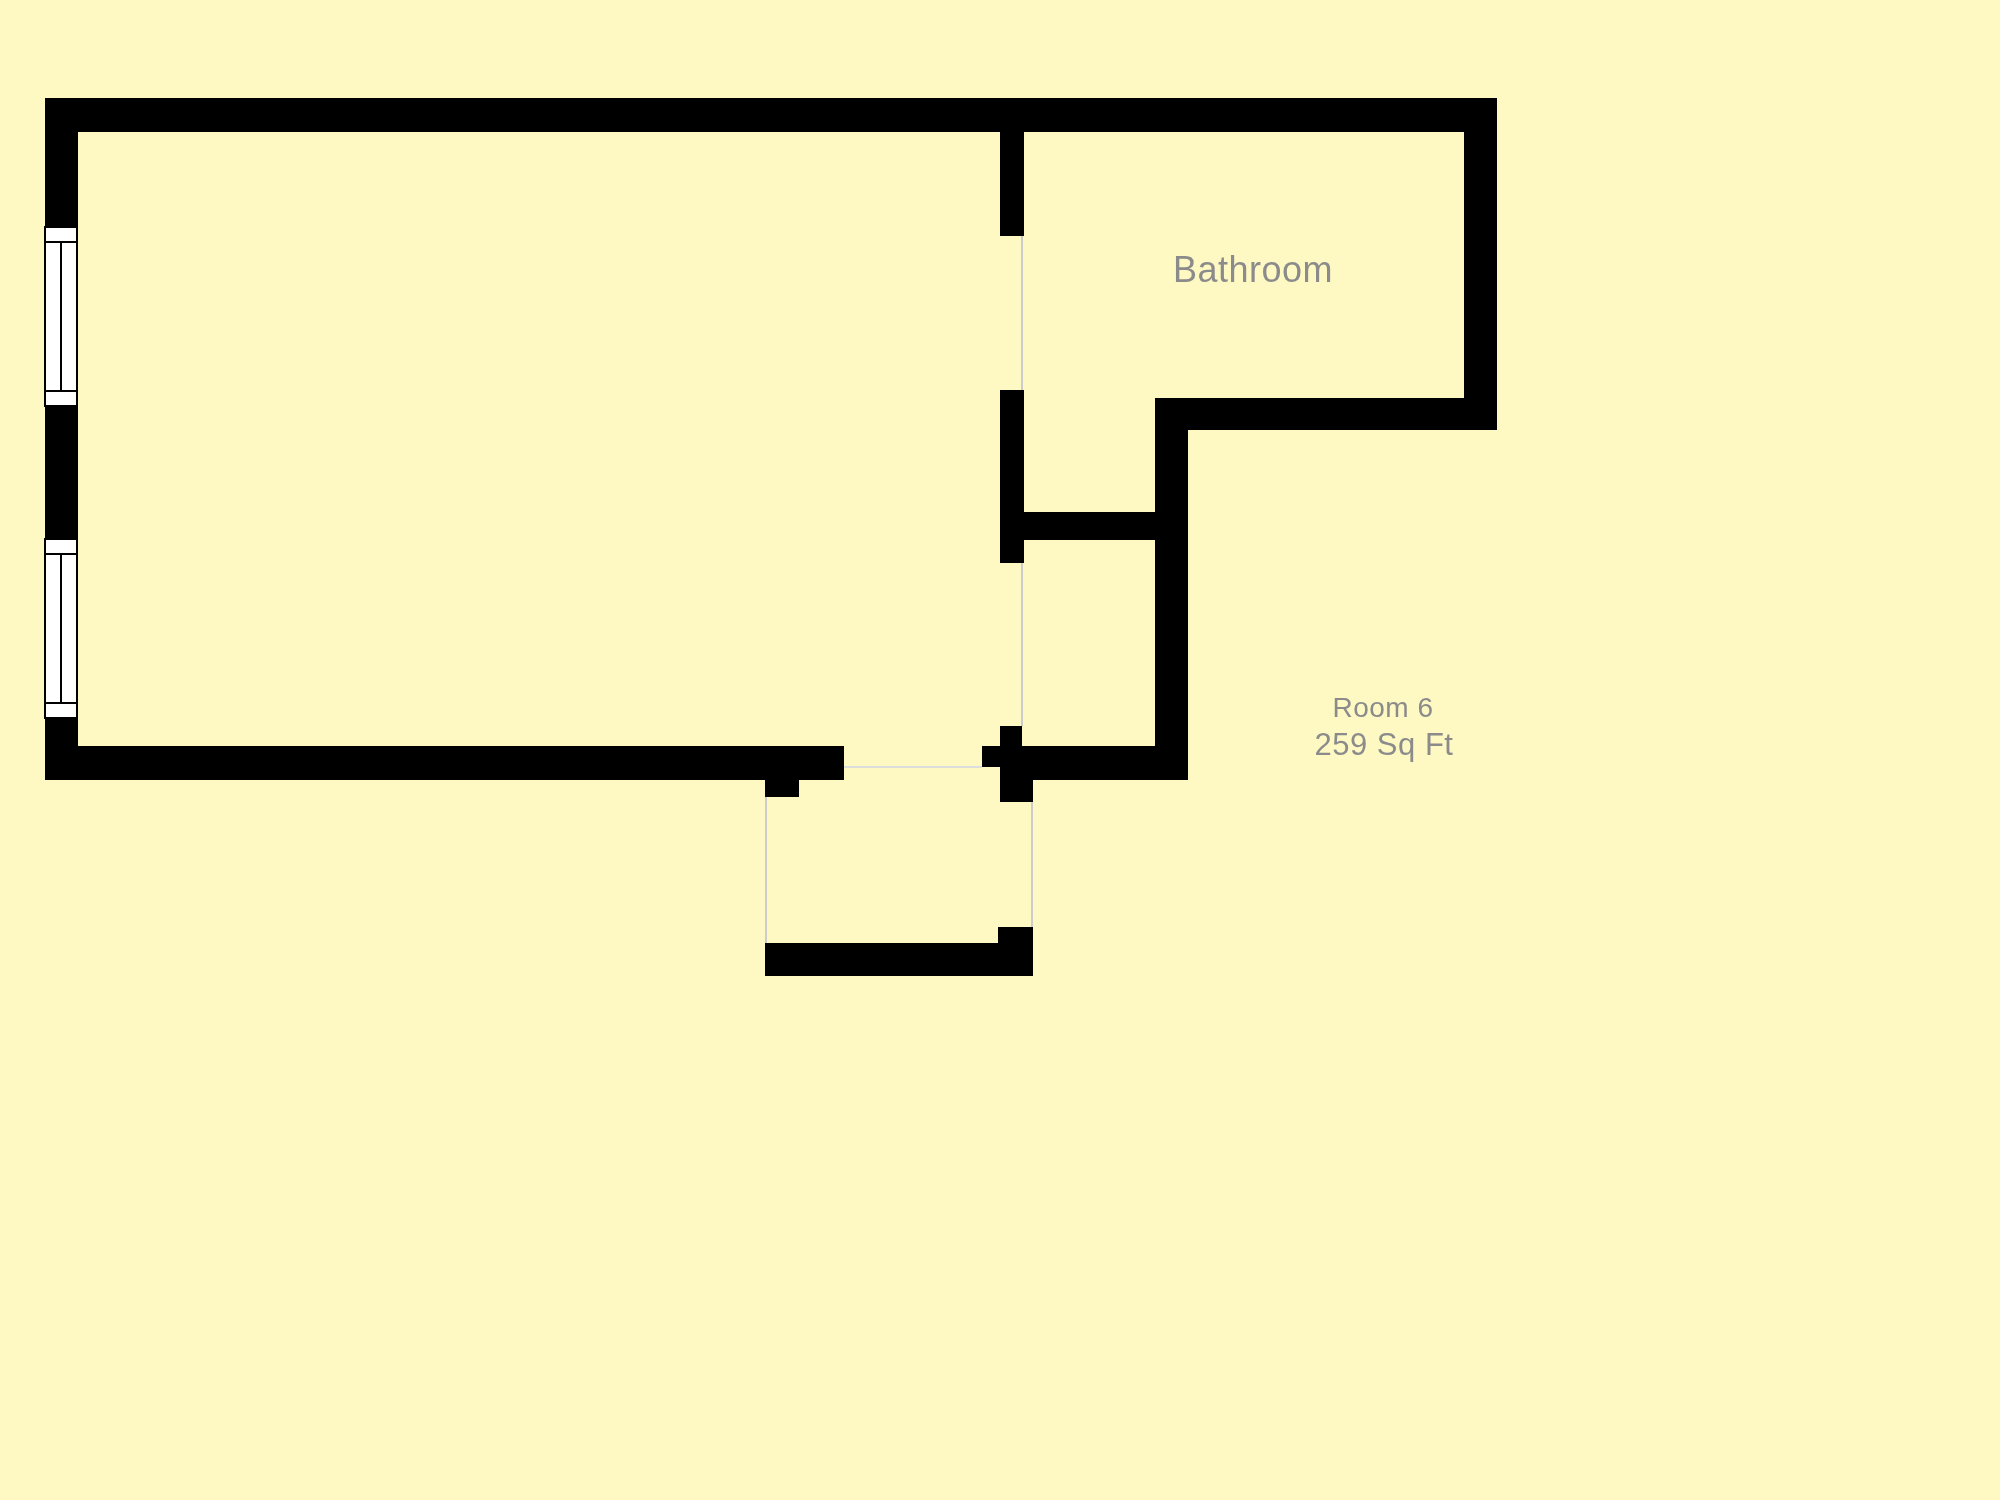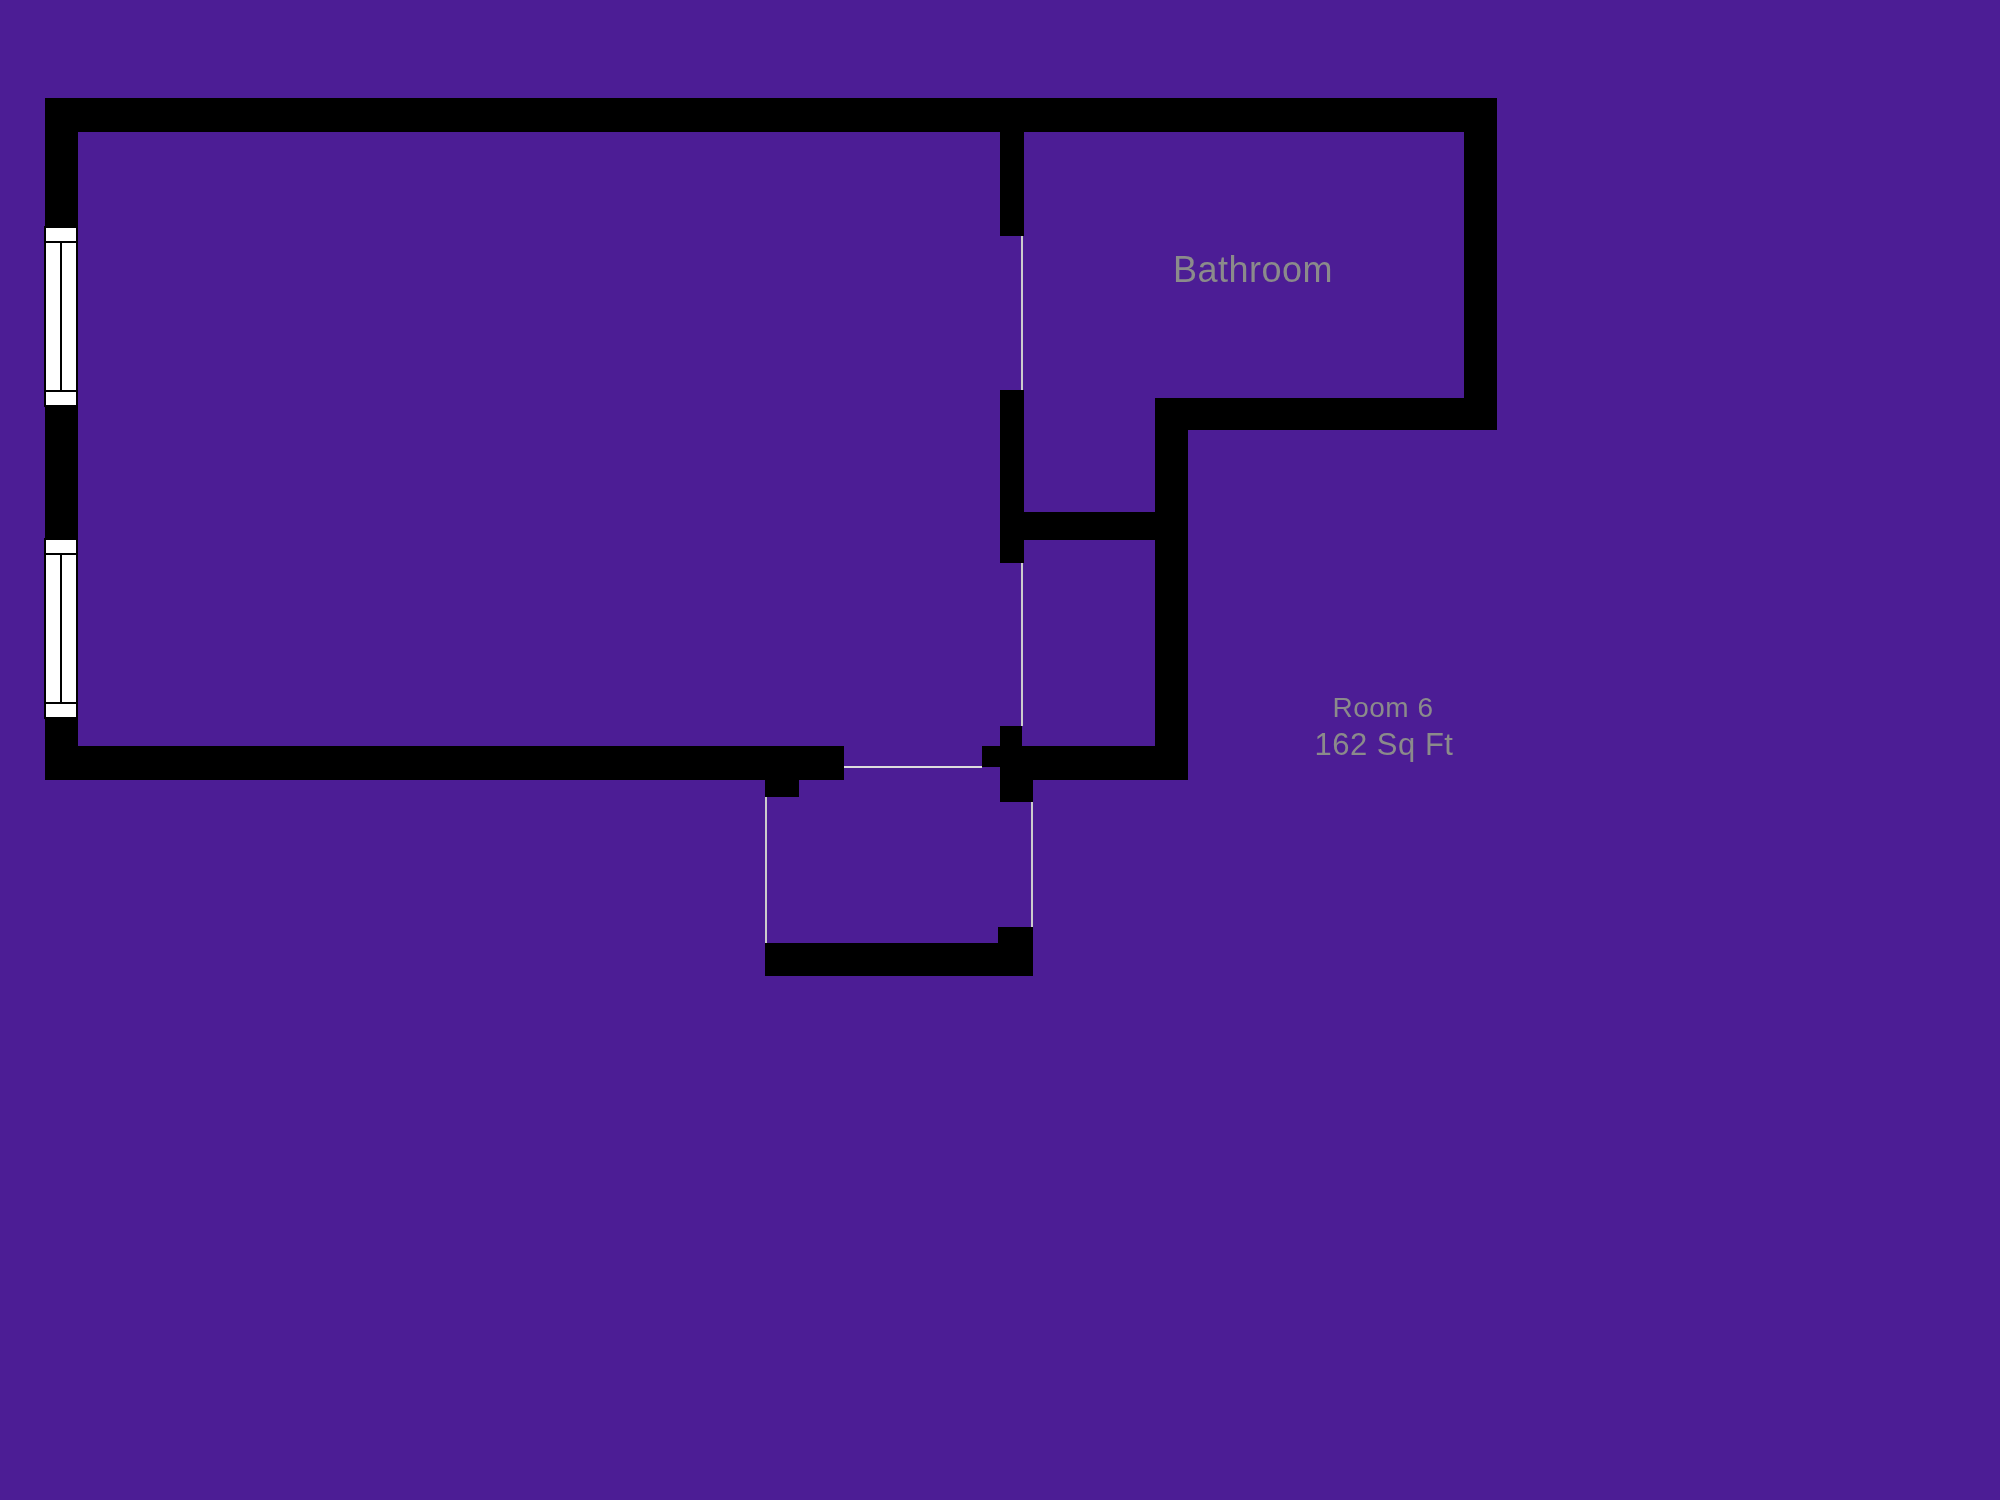--- a/index.html
+++ b/index.html
@@ -5,21 +5,21 @@
   html, body {
     margin: 0;
     padding: 0;
     background: #ffffff;
     font-family: "Liberation Sans", sans-serif;
   }
   .plan {
     position: relative;
     width: 2000px;
     height: 1500px;
-    background: #4c1d95;
+    background: #fef9c3;
     overflow: hidden;
   }
   .wall {
     position: absolute;
     background: #000000;
   }
   .opening-line {
     position: absolute;
     background: #cccccc;
   }
@@ -86,14 +86,14 @@
         <div class="sill-line" style="top: 13px;"></div>
         <div class="sill-line" style="bottom: 13px;"></div>
         <div class="mullion" style="top: 15px; bottom: 15px;"></div>
       </div>
     </div>
 
   <div class="label" id="label-bathroom" style="left: 1253px; top: 270px; font-size: 36px; color: rgb(139, 139, 139);">Bathroom</div>
 
   <div class="label" id="label-room-name" style="left: 1383px; top: 708px; font-size: 28px; color: rgb(139, 139, 139);">Room 6</div>
 
-  <div class="label" id="label-room-area" style="left: 1384px; top: 745px; font-size: 31px; color: rgb(139, 139, 139);">162 Sq Ft</div>
+  <div class="label" id="label-room-area" style="left: 1384px; top: 745px; font-size: 31px; color: rgb(139, 139, 139);">259 Sq Ft</div>
 </div>
 
 </body></html>

